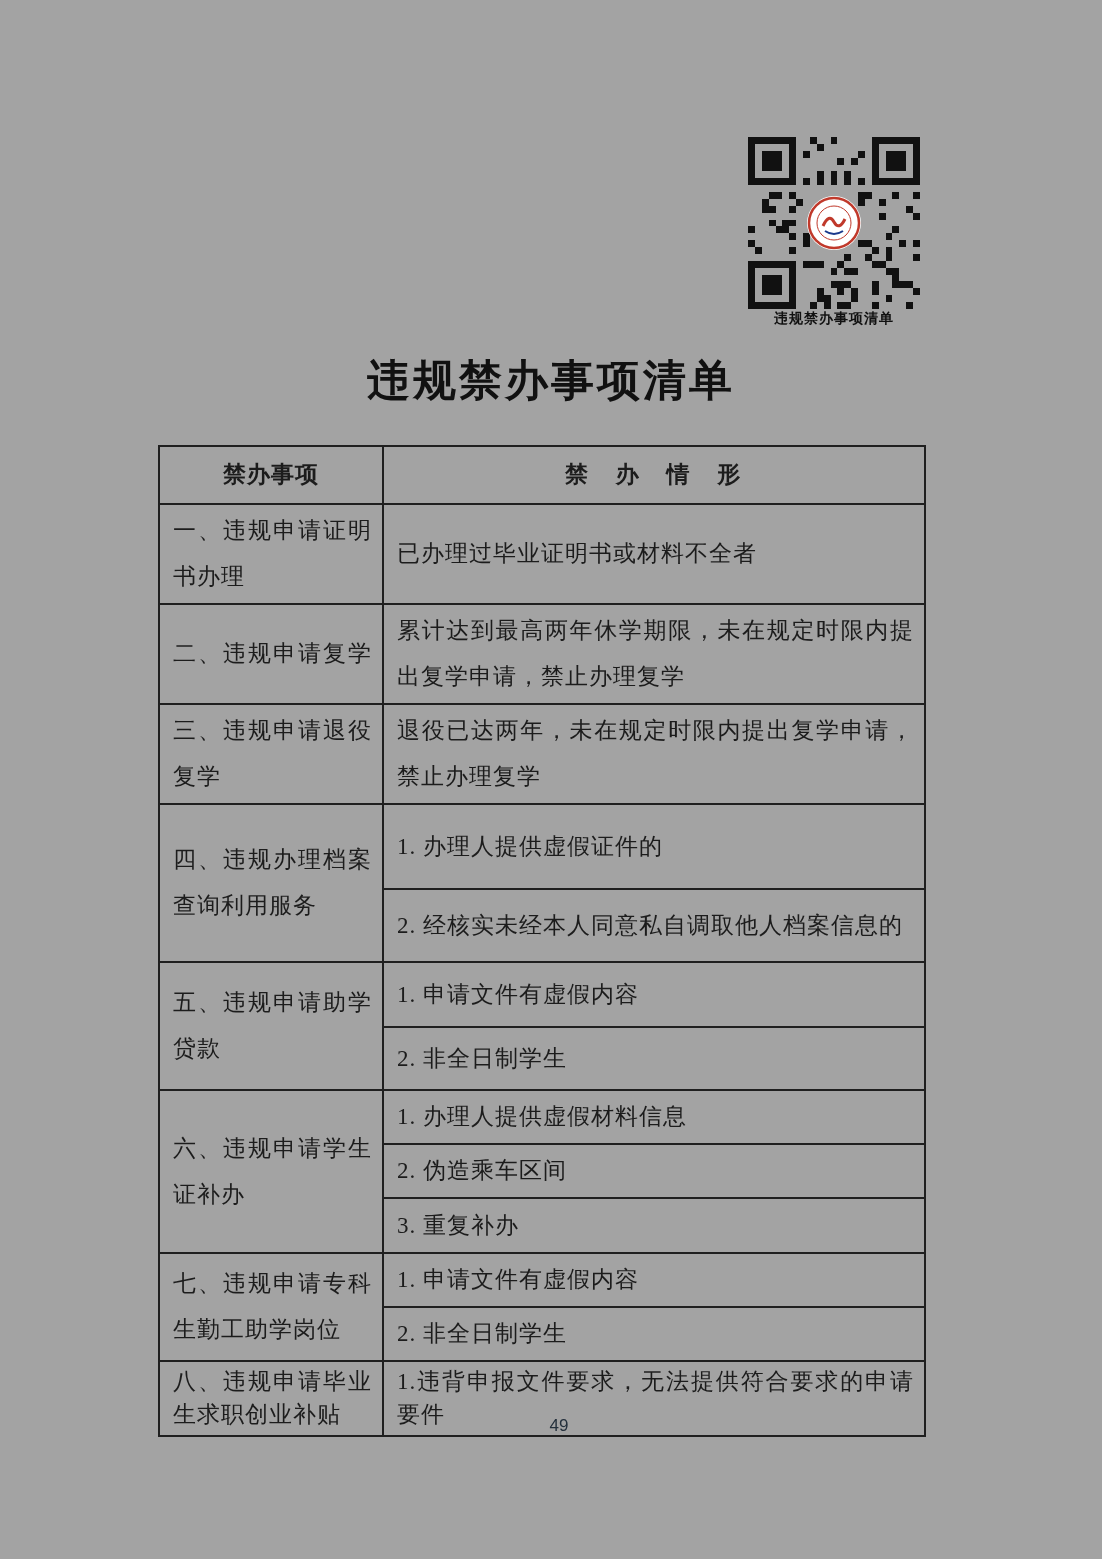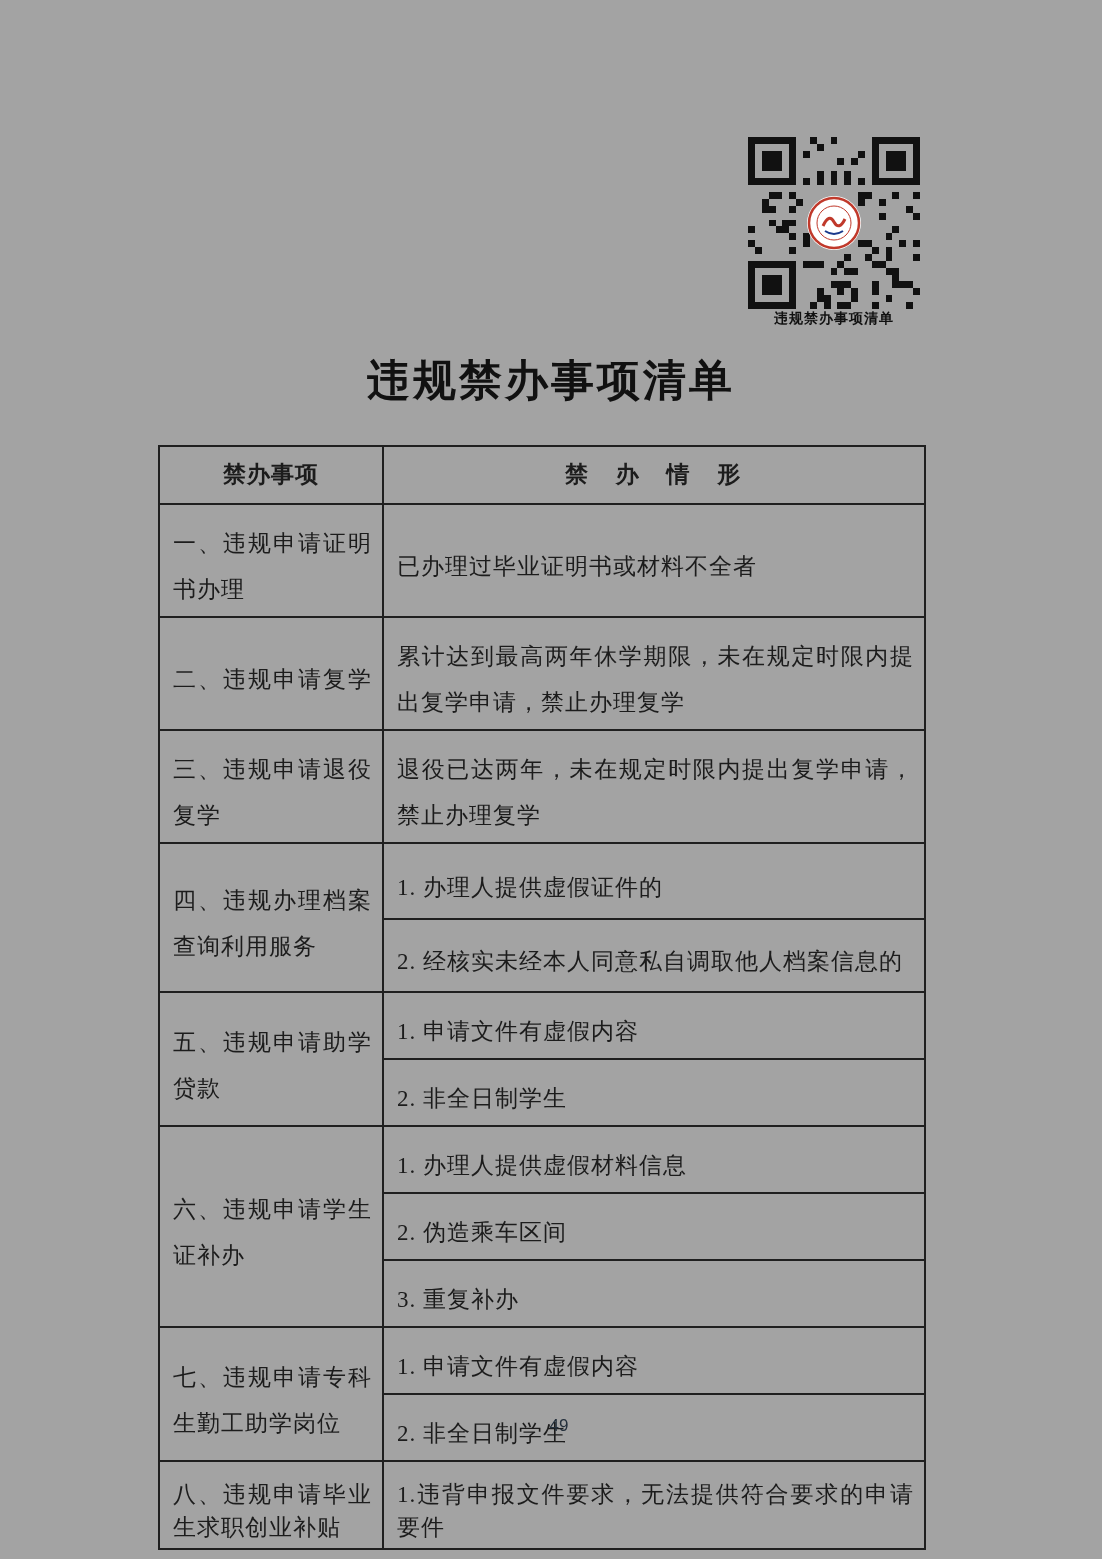--- a/index.html
+++ b/index.html
@@ -30,21 +30,21 @@
   .tbl {
     position:absolute; left:158px; top:445px; width:766px;
     border-collapse:collapse; table-layout:fixed;
   }
   .tbl col.c1 { width:224px; }
   .tbl col.c2 { width:542px; }
   .tbl th, .tbl td {
     border:2px solid #1f1f1f;
     font-size:23px; letter-spacing:1px;
     vertical-align:middle;
-    padding:16px 10px 3px 13px;
+    padding:3px 10px 3px 13px;
     line-height:2.0;
   }
   .tbl th { font-weight:bold; text-align:center; padding:3px 4px;margin-top:42px; }
   th.hdr-cases { word-spacing:16px; letter-spacing:3px; }
   td.item-cell { text-align:justify; text-justify:inter-ideograph; }
   td.case-cell { text-align:justify; text-justify:inter-ideograph;margin-top:13px; }
   td.spread { text-align-last:justify; }
   tr.tight td { line-height:1.45; }
 
   
@@ -283,21 +283,21 @@
       <tr style="height:91px">
         <td class="item-cell spread">二、违规申请复学</td>
         <td class="case-cell">累计达到最高两年休学期限，未在规定时限内提出复学申请，禁止办理复学</td>
       </tr>
 
       <tr style="height:92px">
         <td class="item-cell">三、违规申请退役复学</td>
         <td class="case-cell">退役已达两年，未在规定时限内提出复学申请，禁止办理复学</td>
       </tr>
 
-      <tr style="height:76px">
+      <tr style="height:85px">
         <td class="item-cell" rowspan="2">四、违规办理档案查询利用服务</td>
         <td class="case-cell">1. 办理人提供虚假证件的</td>
       </tr>
       <tr style="height:73px">
         <td class="case-cell">2. 经核实未经本人同意私自调取他人档案信息的</td>
       </tr>
 
       <tr style="height:65px">
         <td class="item-cell" rowspan="2">五、违规申请助学贷款</td>
         <td class="case-cell">1. 申请文件有虚假内容</td>

